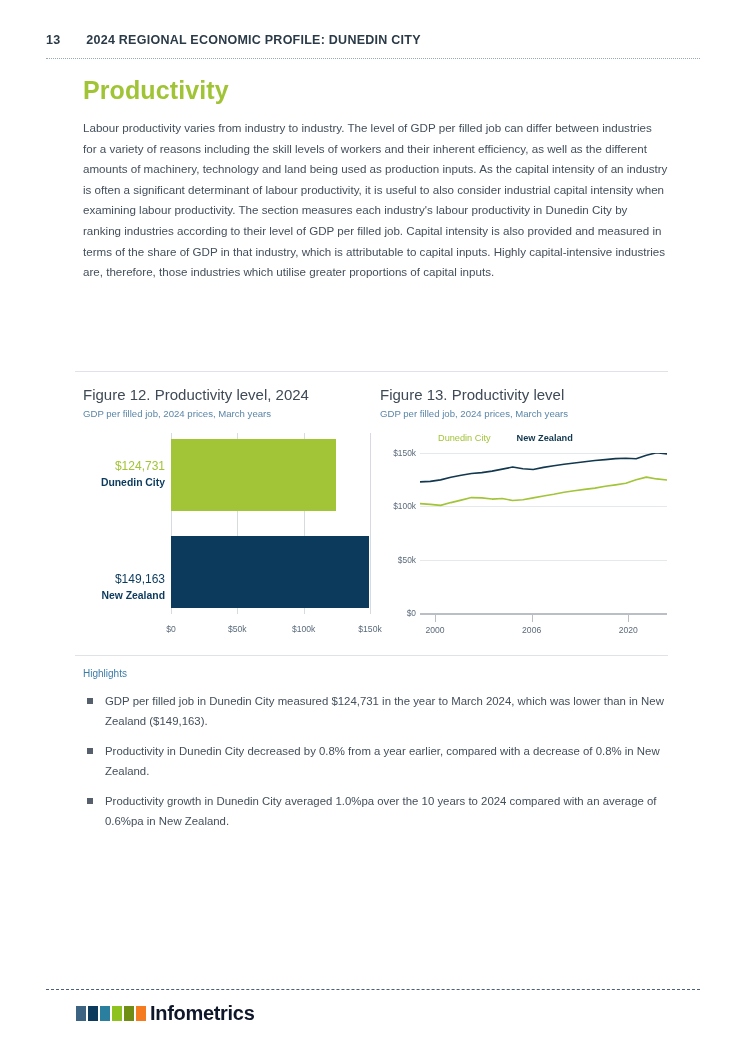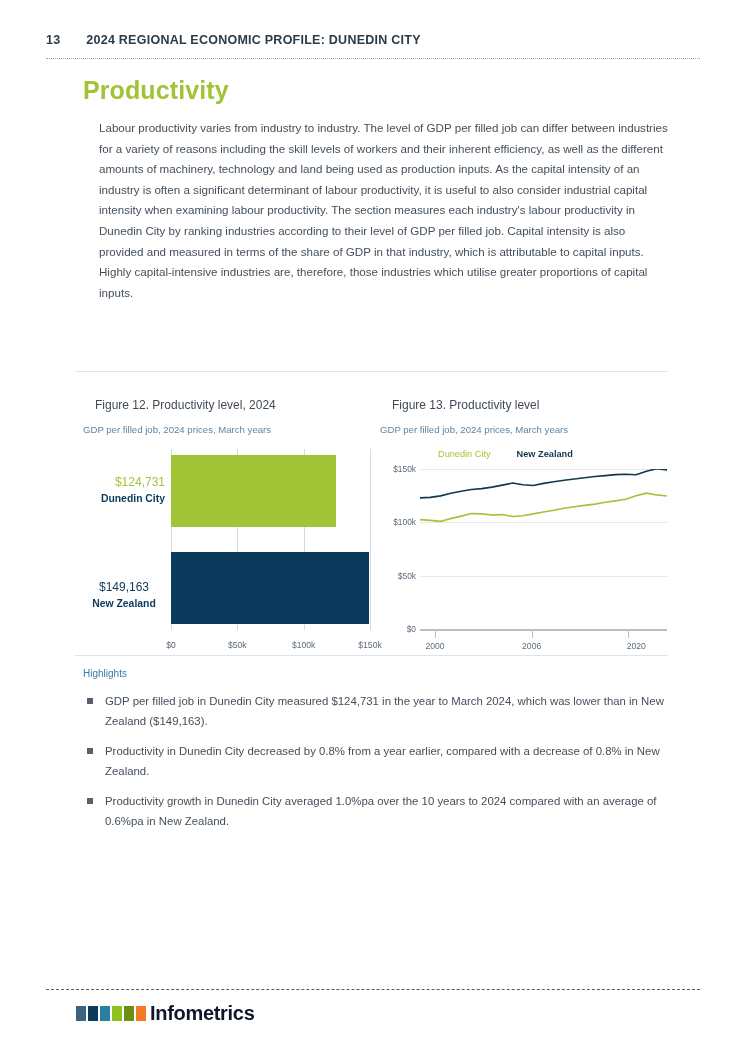--- a/index.html
+++ b/index.html
@@ -66,21 +66,21 @@
     letter-spacing: .1px;
   }
   h2.question {
     margin: 20px 0 0 0;
     font-size: 14.5px;
     font-weight: normal;
     color: #1f5d82;
     letter-spacing: .05px;
   }
   p.body-text {
-    margin: 13px 0 0 16px;
+    margin: 13px 0 0 0;
     font-size: 11.6px;
     line-height: 20.6px;
     color: #434f5b;
     text-align: left;
   }
 
   
   .figures-rule-top {
     position: absolute;
     left: 75px;
@@ -103,23 +103,23 @@
     top: 386px;
     width: 585px;
     display: flex;
     gap: 10px;
   }
   .figure {
     width: 287px;
     position: relative;
   }
   .fig-title {
-    font-size: 12px;
+    font-size: 15px;
     color: #3f4a56;
-    margin: 12px;
+    margin: 0;
   }
   .fig-sub {
     font-size: 9.6px;
     color: #5b86a8;
     margin: 5px 0 0 0;
   }
 
   
   .barchart {
     position: relative;
@@ -166,21 +166,21 @@
     top: 0;
     width: 82px;
     text-align: right;
   }
   .bar-label-block {
     position: absolute;
     right: 0;
     width: 82px;
   }
   .bar-label-block.b0 { top: 25px; }
-  .bar-label-block.b1 { top: 130px; text-align: center; }
+  .bar-label-block.b1 { top: 138px; }
   .bar-value {
     font-size: 12px;
     line-height: 17px;
     font-weight: normal;
   }
   .bar-value.green { color: #a2c437; }
   .bar-value.navy  { color: #0b3a5d; }
   .bar-name {
     font-size: 10.4px;
     line-height: 15px;
@@ -448,21 +448,21 @@
             </svg>
         </div>
 
         <div class="x-axis-line"></div>
         <div class="x-ticks">
             <div class="x-tick" style="left: 0%;"></div>
             <span class="x-tick-label" style="left: 0%;">2000</span>
             <div class="x-tick" style="left: 41.6667%;"></div>
             <span class="x-tick-label" style="left: 41.6667%;">2006</span>
             <div class="x-tick" style="left: 83.3333%;"></div>
-            <span class="x-tick-label" style="left: 83.3333%; margin-left: 8px;">2020</span>
+            <span class="x-tick-label" style="left: 83.3333%;">2020</span>
           </div>
       </div>
     </div>
 
   </div>
 
   <div class="highlights">
     <h3 class="highlights-title">Highlights</h3>
     <ul class="bullets">
         <li><span class="sq"></span><span>GDP per filled job in Dunedin City measured $124,731 in the year to March 2024, which was lower than in New Zealand ($149,163).</span></li>

